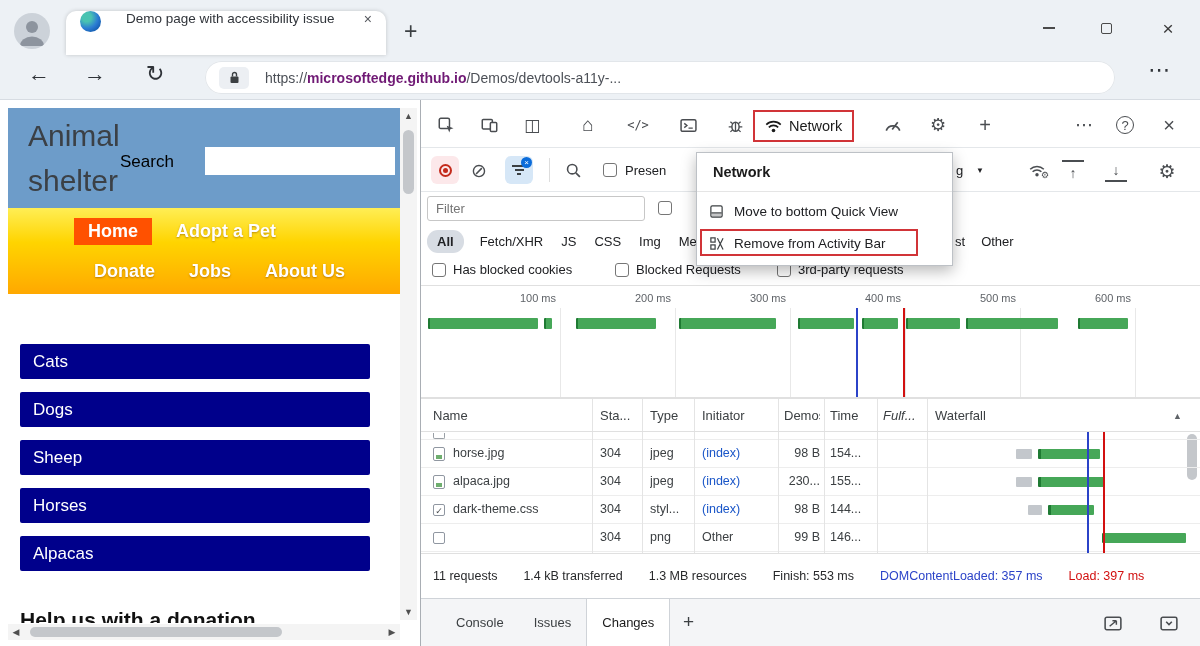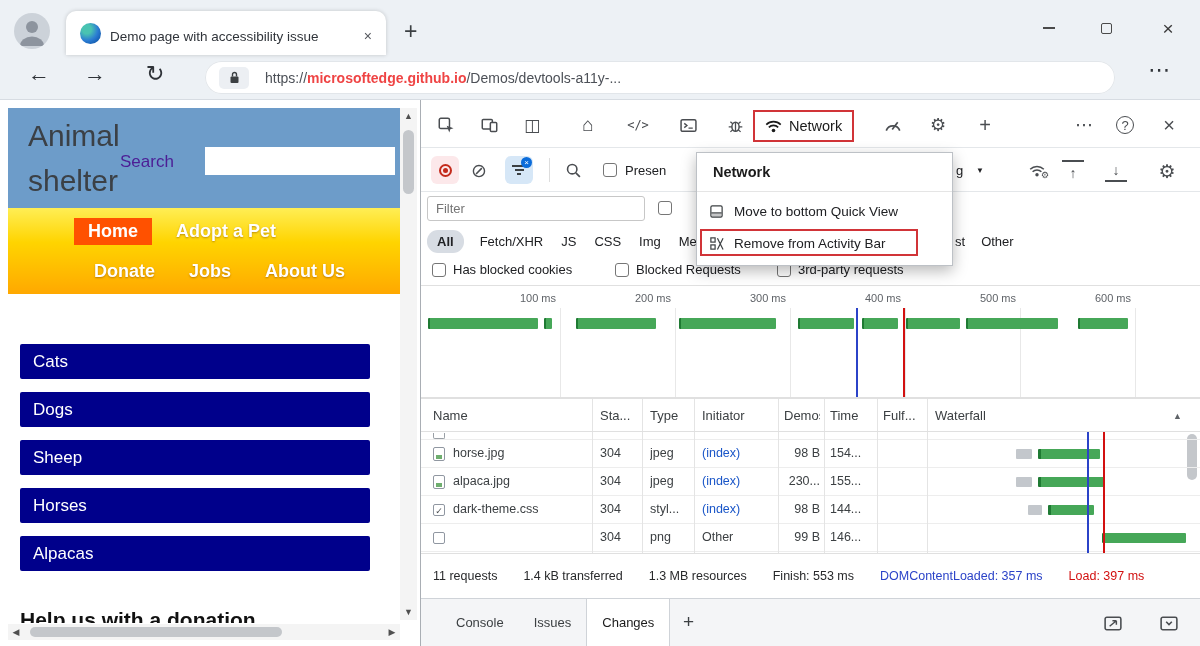--- a/index.html
+++ b/index.html
@@ -6,21 +6,21 @@
   html,body { width:1200px; height:646px; overflow:hidden;
     font-family:"Liberation Sans","DejaVu Sans",sans-serif; }
   .browser { position:relative; width:1200px; height:646px; background:#edf1f5; }
 
   
   .titlebar { position:absolute; top:0; left:0; right:0; height:55px; }
   .avatar { position:absolute; left:14px; top:13px; width:36px; height:36px; border-radius:50%;
     background:#ccd2d9; overflow:hidden; }
   .tab { position:absolute; left:66px; top:11px; width:320px; height:44px; background:#fff;
     border-radius:10px 10px 0 0; box-shadow:0 0 4px rgba(0,0,0,.18); display:flex;
-    align-items:flex-end; padding:0 10px 11px 14px; gap:9px; }
+    align-items:flex-start; padding:0 10px 11px 14px; gap:25px; }
   .edge-logo { width:21px; height:21px; border-radius:50%; flex:0 0 21px;
     background:radial-gradient(circle at 32% 30%, #49c3b1 0 22%, #2b7cd3 55%, #0a50a1 90%); }
   .tab-title { flex:1; font-size:13.5px; color:#30343a; white-space:nowrap; overflow:hidden; }
   .tab-close { font-size:14px; color:#55585e; padding:0 4px; }
   .new-tab { position:absolute; left:404px; top:18px; font-size:23px; color:#3c4043; }
   .win-btn { position:absolute; top:14px; width:28px; height:28px; display:flex;
     align-items:center; justify-content:center; }
   .min-line { width:12px; height:2px; background:#4a4a4a; }
   .max-box { width:11px; height:11px; border:1.6px solid #4a4a4a; border-radius:2px; }
   .win-x { font-size:19px; color:#3a3a3a; line-height:1; }
@@ -28,29 +28,29 @@
   
   .navbar { position:absolute; top:55px; left:0; right:0; height:45px;
     border-bottom:1px solid #d7dce2; }
   .nav-glyph { position:absolute; top:6px; font-size:22px; color:#2f3338; }
   .urlbar { position:absolute; left:205px; top:6px; width:910px; height:33px; background:#fff;
     border-radius:17px; box-shadow:inset 0 0 0 1px #e2e6ea; display:flex; align-items:center;
     padding:0 14px; }
   .lock-chip { width:30px; height:22px; background:#eceff3; border-radius:5px; display:flex;
     align-items:center; justify-content:center; margin-right:16px; flex:0 0 30px; }
   .url-text { font-size:14px; color:#4c5057; white-space:nowrap; overflow:hidden; }
-  .url-text b { color:#ef4444; }
+  .url-text b { color:#701a75; }
 
   
   #webpage { position:absolute; left:0; top:100px; width:421px; height:546px; background:#fff;
     border-right:1px solid #a9aeb4; overflow:hidden; }
   .page-header { position:absolute; left:8px; top:8px; width:392px; height:100px; background:#6d9cc9; }
   .page-title { position:absolute; left:20px; top:5px; width:140px; font-size:30px;
     line-height:45px; font-weight:400; color:#3b4046; }
-  .search-label { position:absolute; left:112px; top:44px; font-size:17px; color:#4c1d95; }
+  .search-label { position:absolute; left:112px; top:44px; font-size:17px; color:#000000; }
   .search-input { position:absolute; left:197px; top:39px; width:190px; height:28px; border:none;
     background:#fff; outline:none; font-size:14px; padding:0 6px; }
   .page-nav { position:absolute; left:8px; top:108px; width:392px; height:86px;
     background:linear-gradient(180deg,#ffee55 0%, #ffd400 40%, #ffa800 100%); }
   .nav-row1 { position:absolute; left:66px; top:10px; display:flex; gap:22px; align-items:center; }
   .nav-row2 { position:absolute; left:84px; top:50px; display:flex; gap:30px; align-items:center; }
   .nav-link { font-size:18px; font-weight:600; color:#fff;
     text-shadow:0 1px 2px rgba(110,55,0,.45); padding:3px 2px; }
   .nav-link-active { background:#ff5100; padding:3px 14px; text-shadow:none; }
   #animal-list { position:absolute; left:20px; top:244px; width:350px; }
@@ -443,21 +443,21 @@
       </div>
 
     <div id="net-thead">
       <span class="sort-arrow">▲</span>
     <span class="th" style="left: 12px; width: 150px;">Name</span>
         <span class="th" style="left: 179px; width: 42px;">Sta...</span>
         <span class="th" style="left: 229px; width: 44px;">Type</span>
         <span class="th" style="left: 281px; width: 74px;">Initiator</span>
         <span class="th" style="left: 363px; width: 36px;">Demos</span>
         <span class="th" style="left: 409px; width: 45px;">Time</span>
-        <span class="th" style="left: 462px; width: 42px;">Fulf...</span>
+        <span class="th" style="left: 462px; width: 42px; font-style: italic;">Fulf...</span>
         <span class="th" style="left: 514px; width: 230px;">Waterfall</span>
         <span class="th-sep" style="left: 171px;"></span>
         <span class="th-sep" style="left: 221px;"></span>
         <span class="th-sep" style="left: 273px;"></span>
         <span class="th-sep" style="left: 357px;"></span>
         <span class="th-sep" style="left: 403px;"></span>
         <span class="th-sep" style="left: 456px;"></span>
         <span class="th-sep" style="left: 506px;"></span>
       </div>
 

